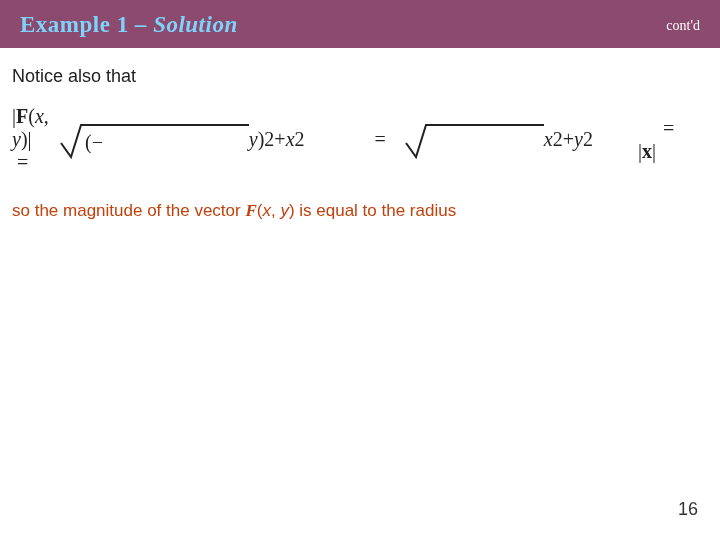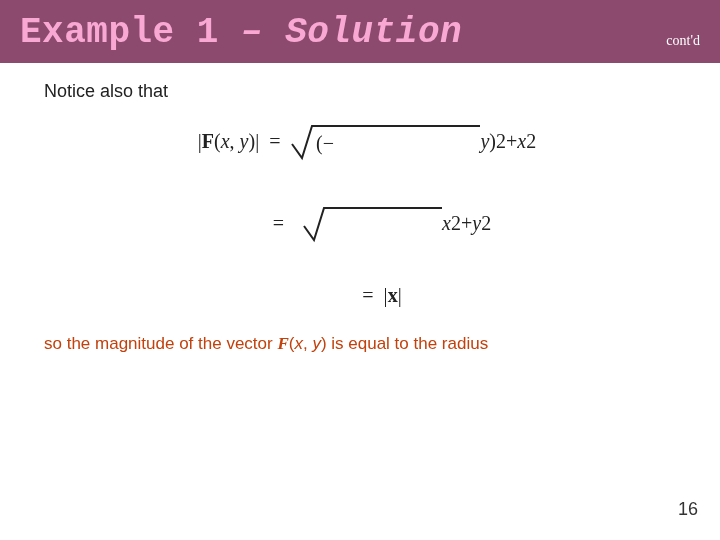--- a/index.html
+++ b/index.html
@@ -16,56 +16,55 @@
     .header {
       background: #8b4a6e;
       padding: 12px 20px 10px 20px;
       display: flex;
       align-items: center;
       justify-content: space-between;
       margin-bottom: 0;
     }
 
     .header-title {
-      font-size: 36px;
+      font-size: 23px;
       font-weight: bold;
-      color: #f9a8d4;
+      color: #7dd3fc;
       font-style: italic;
       letter-spacing: 0.5px;
-      font-family: Liberation Mono, monospace;
     }
 
     .header-title span.ex {
       font-style: normal;
       font-weight: bold;
     }
 
     .contd {
       font-size: 14px;
       color: #ffffff;
       font-style: normal;
       font-family: Liberation Serif, serif;
       align-self: flex-end;
       margin-bottom: 4px;
     }
 
     .content {
-      padding: 18px 30px 10px 44px;
+      padding: 18px 30px 10px 12px;
     }
 
     .notice-text {
       font-size: 18px;
       color: #222;
       margin-bottom: 18px;
       font-family: Arial, sans-serif;
     }
 
     .math-block {
       display: flex;
-      flex-direction: column;
+      flex-direction: row;
       align-items: center;
       margin: 10px 0 24px 0;
       gap: 40px;
     }
 
     .math-line {
       display: flex;
       align-items: center;
       font-size: 20px;
       color: #222;

